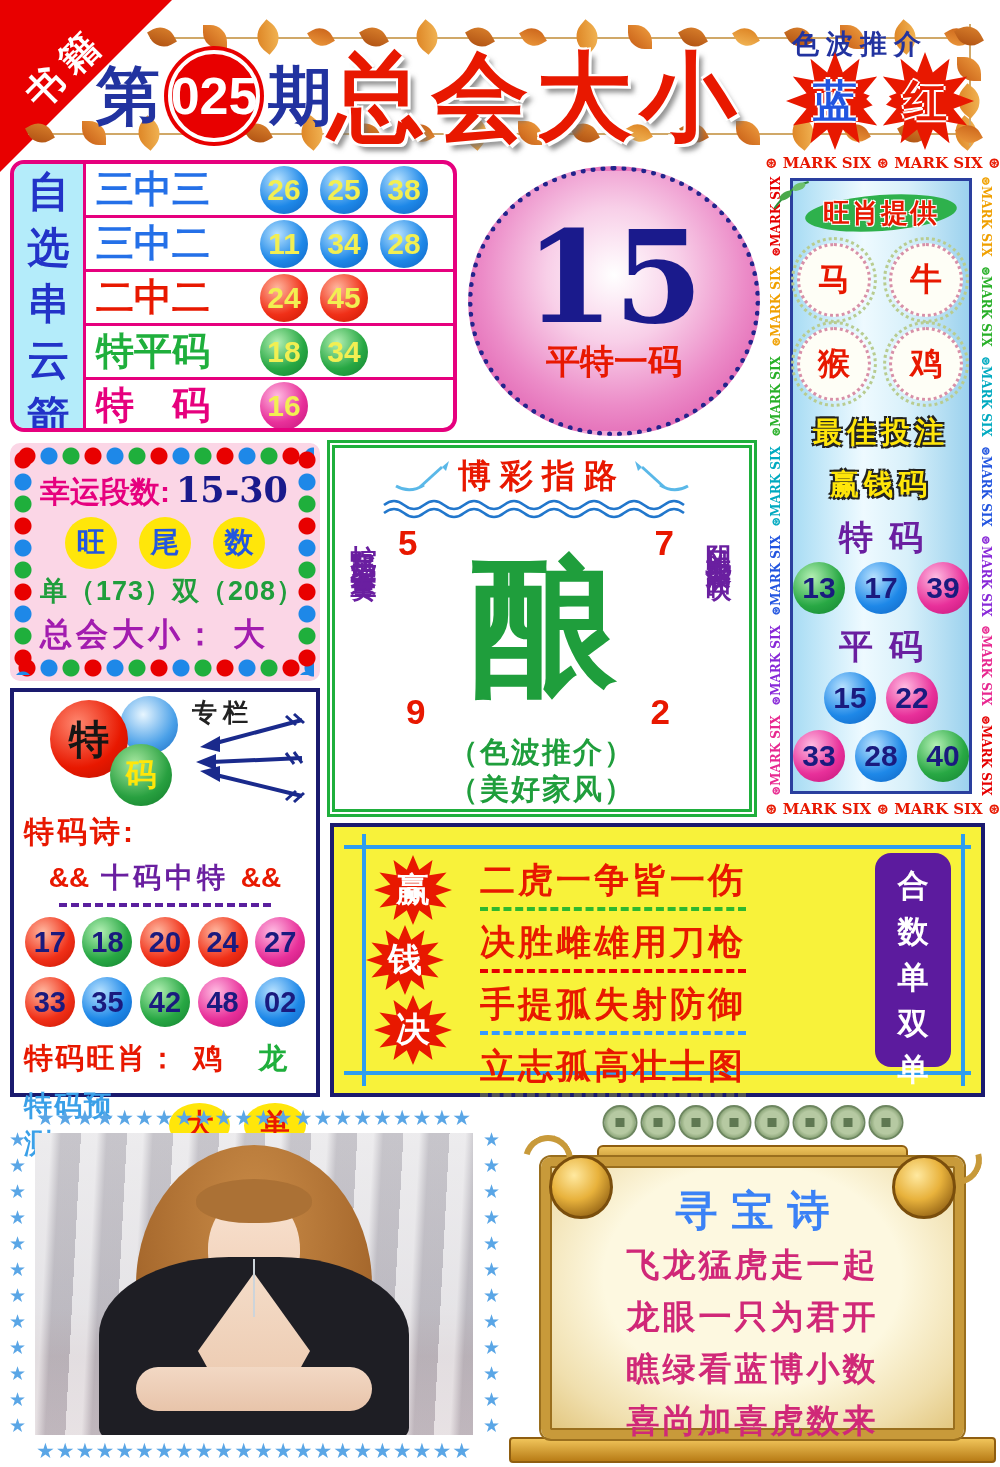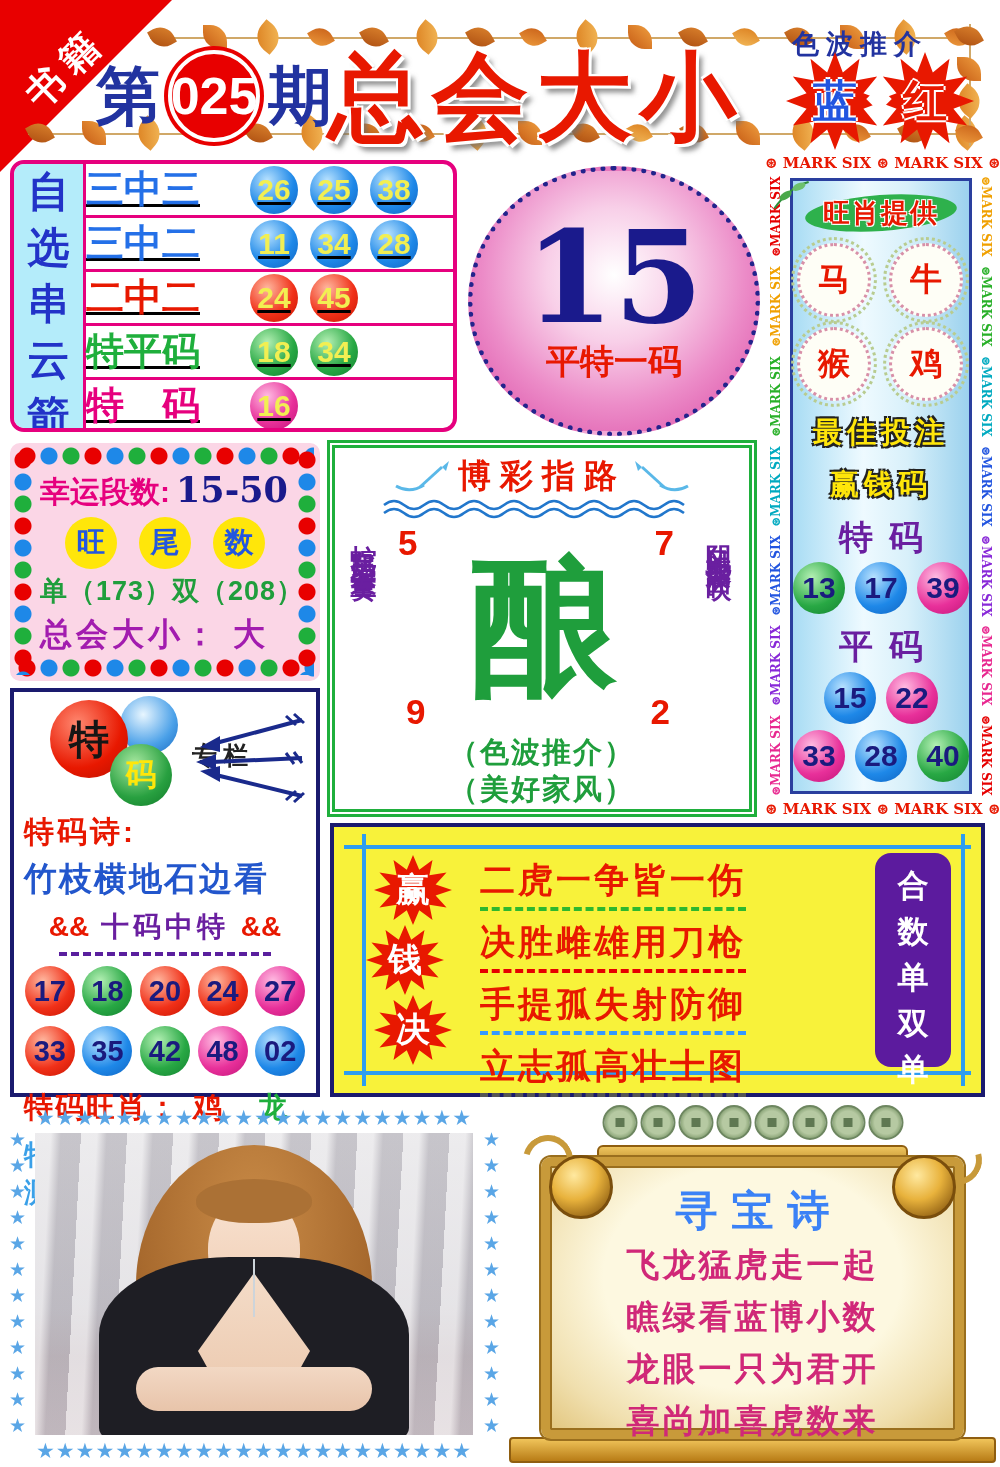--- a/index.html
+++ b/index.html
@@ -69,21 +69,21 @@
   .ball-50 { width:50px; height:50px; font-size:29px; }
   .ball-46 { width:46px; height:46px; font-size:27px; }
 
   
   .pick-box { position:absolute; left:10px; top:160px; width:447px; height:272px;
     border:4px solid #e6007e; border-radius:14px; background:#fff; display:flex; overflow:hidden; }
   .pick-side { width:72px; background:#b4ecfa; border-right:3px solid #e6007e;
     display:flex; flex-direction:column; justify-content:space-around; align-items:center;
     color:#2233c8; font-size:42px; font-weight:bold; }
   .pick-rows { flex:1; display:flex; flex-direction:column; }
-  .pick-row { flex:1; display:flex; align-items:center; gap:12px; border-bottom:3px solid #e6007e;text-decoration:underline; }
+  .pick-row { flex:1; display:flex; align-items:center; padding-left:10px; gap:12px; border-bottom:3px solid #e6007e; }
   .pick-row:last-child { border-bottom:none; }
   .pick-label { font-size:38px; font-weight:bold; width:152px; white-space:nowrap; }
   .t-blue{color:#2470e8} .t-red{color:#e81800} .t-green{color:#1faf3c} .t-magenta{color:#e6007e}
 
   
   .main-circle { position:absolute; left:468px; top:166px; width:292px; height:270px;
     border-radius:50%; border:5px dotted #23238c;
     background:radial-gradient(circle at 50% 40%,#ffffff,#f8cfe8 32%,#ec8cc8 62%,#e060b0 86%,#d84aa4);
     display:flex; flex-direction:column; align-items:center; justify-content:center; }
   .main-num { font-size:128px; font-weight:bold; color:#1a1a8c; line-height:.95; }
@@ -170,21 +170,21 @@
     border:4px solid #1a1a6e; background:#fff; padding:4px 10px; }
   .logo-zone { position:relative; height:116px; }
   .lg-red { position:absolute; left:26px; top:4px; width:78px; height:78px; border-radius:50%;
     background:radial-gradient(circle at 35% 30%,#ff8870,#e81800 60%,#b80f00);
     display:flex; align-items:center; justify-content:center; color:#151515; font-size:40px; font-weight:bold; z-index:1; }
   .lg-blue { position:absolute; left:96px; top:0; width:58px; height:58px; border-radius:50%;
     background:radial-gradient(circle at 40% 32%,#e8f6ff,#4aa0e8 60%,#1868c0); }
   .lg-green { position:absolute; left:86px; top:48px; width:62px; height:62px; border-radius:50%;
     background:radial-gradient(circle at 40% 32%,#a8e8a0,#28a040 60%,#107828);
     display:flex; align-items:center; justify-content:center; color:#ffe60a; font-size:31px; font-weight:bold; z-index:2; }
-  .lg-tag { position:absolute; left:168px; top:0; color:#222; font-size:25px; font-weight:bold; letter-spacing:6px;margin-top:43px; }
+  .lg-tag { position:absolute; left:168px; top:0; color:#222; font-size:25px; font-weight:bold; letter-spacing:6px; }
   .lg-arrows { position:absolute; right:0; top:16px; }
   .sc-line1 { color:#e81800; font-size:30px; font-weight:bold; letter-spacing:3px; }
   .sc-poem { color:#2256cc; font-size:33px; font-weight:bold; letter-spacing:2px; margin-top:4px; white-space:nowrap; }
   .sc-ten { font-size:28px; font-weight:bold; color:#6a1fa0; letter-spacing:4px; margin-top:6px; text-align:center; }
   .sc-ten .amp { color:#e81800; letter-spacing:0; }
   .sc-dash { width:212px; border-top:4px dashed #5a1f9e; margin:6px auto 10px; }
   .sc-grid { display:grid; grid-template-columns:repeat(5,1fr); gap:10px 6px; justify-items:center; }
   .sc-zline { margin-top:12px; font-size:29px; font-weight:bold; white-space:nowrap; }
   .sc-zlabel { color:#e81800; letter-spacing:2px; }
   .sc-z1 { color:#e81800; margin-left:6px; } .sc-z2 { color:#1faf3c; margin-left:28px; }
@@ -493,21 +493,21 @@
   </div>
 
   <div class="lucky-box">
     <div class="dots-h dots-top"></div>
     <div class="dots-h dots-bottom"></div>
     <div class="dots-v dots-left"></div>
     <div class="dots-v dots-right"></div>
     <div class="lucky-content">
       <div class="lucky-line1">
         <span class="lucky-label">幸运段数:</span>
-        <span class="lucky-range">15-50</span>
+        <span class="lucky-range">15-30</span>
       </div>
       <div class="tail-row">
         <span class="tail-circle">旺</span>
         <span class="tail-circle">尾</span>
         <span class="tail-circle">数</span>
       </div>
       <div class="odd-even">单（173）双（208）</div>
       <div class="size-line">总会大小： 大</div>
     </div>
   </div>
@@ -561,21 +561,20 @@
         <path d="M128 2 l10 9 M120 4 l10 9" stroke="#1a2a8c" stroke-width="3" fill="none"></path>
         <path d="M136 46 L46 50" stroke="#1a2a8c" stroke-width="4" fill="none"></path>
         <polygon points="30,50 50,42 50,58" fill="#1a2a8c"></polygon>
         <path d="M128 40 l8 11 M120 41 l8 11" stroke="#1a2a8c" stroke-width="3" fill="none"></path>
         <path d="M136 84 L50 63" stroke="#1a2a8c" stroke-width="4" fill="none"></path>
         <polygon points="34,59 54,54 54,70" fill="#1a2a8c"></polygon>
         <path d="M128 90 l10 -9 M120 88 l10 -9" stroke="#1a2a8c" stroke-width="3" fill="none"></path>
       </svg>
     </div>
     <div class="sc-line1">特码诗:</div>
-    <div class="sc-poem">竹枝横地石边看</div>
     <div class="sc-ten">
       <span class="amp">&amp;&amp;</span>
       <span>十码中特</span>
       <span class="amp">&amp;&amp;</span>
     </div>
     <div class="sc-dash"></div>
     <div class="sc-grid">
       <span class="ball ball-50 bg-red num-navy">17</span>
       <span class="ball ball-50 bg-green num-navy">18</span>
       <span class="ball ball-50 bg-red num-navy">20</span>
@@ -665,19 +664,19 @@
         <span class="coin"></span>
         <span class="coin"></span>
         <span class="coin"></span>
         <span class="coin"></span>
     </div>
     <div class="orb orb-left"></div>
     <div class="orb orb-right"></div>
     <div class="tb-content">
       <div class="tb-title">寻宝诗</div>
       <div class="tb-line">飞龙猛虎走一起</div>
+      <div class="tb-line">龙眼一只为君开</div>
       <div class="tb-line">瞧绿看蓝博小数</div>
-      <div class="tb-line">龙眼一只为君开</div>
       <div class="tb-line">喜尚加喜虎数来</div>
     </div>
   </div>
 
 </div>
 
 </body></html>

